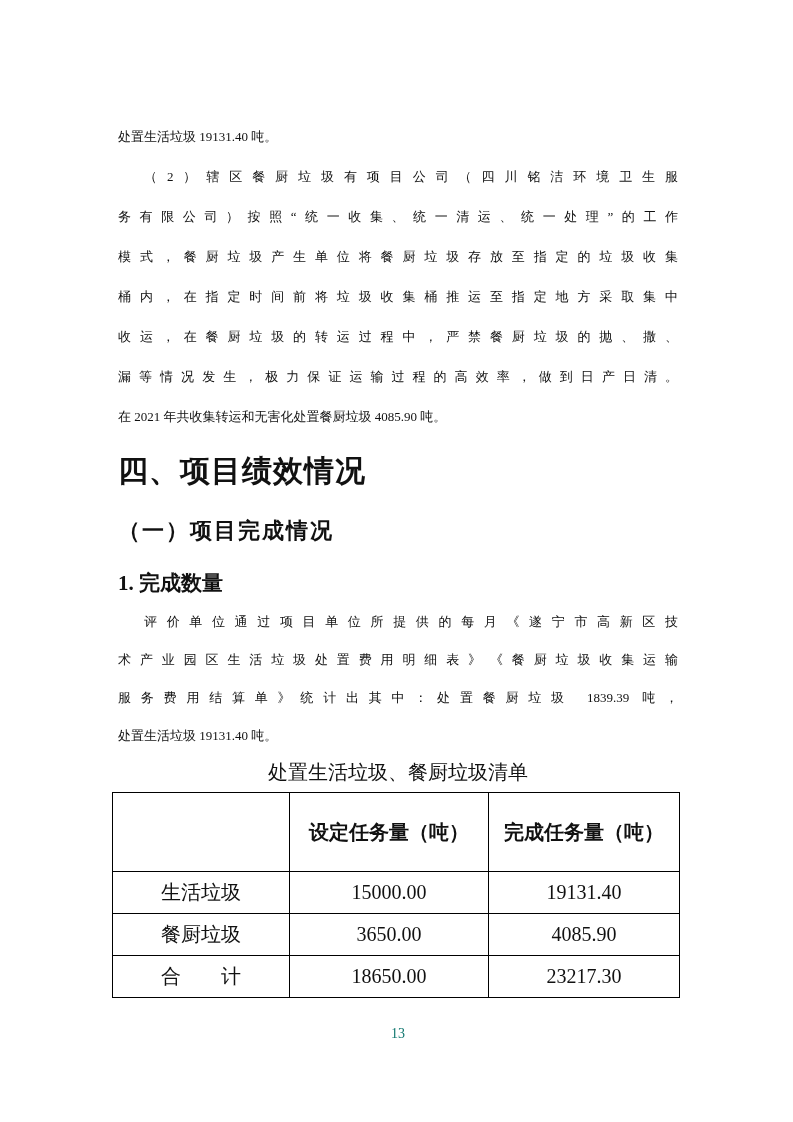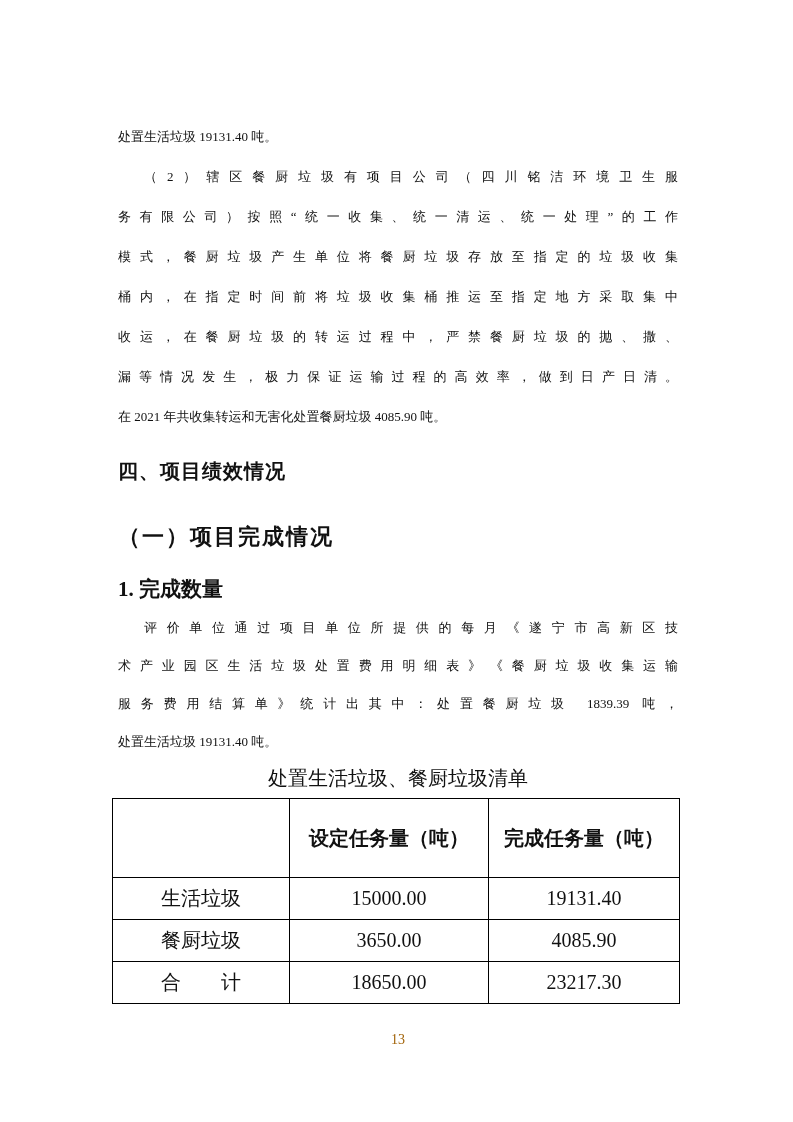--- a/index.html
+++ b/index.html
@@ -30,26 +30,26 @@
     text-align:justify;
     text-align-last:justify;
     text-justify:inter-character;
     white-space:normal;
   }
   .indent { text-indent:2em; }
   .heading1 {
     margin-top:14px;
     font-family:"Liberation Sans","DejaVu Sans",sans-serif;
     font-weight:bold;
-    font-size:20px;
+    font-size:30px;
     line-height:40px;
     letter-spacing:1px;
   }
   .heading2 {
-    margin-top:26px;
+    margin-top:20px;
     font-weight:bold;
     font-size:22px;
     line-height:40px;
     letter-spacing:2px;
   }
   .heading3 {
     margin-top:12px;
     font-weight:bold;
     font-size:21px;
     line-height:40px;
@@ -78,21 +78,21 @@
   table.datatable thead th { height:78px; font-weight:bold; }
   table.datatable tbody td { height:41px; font-weight:normal; }
   .col-label { width:176px; }
   .col-set   { width:198px; }
   .col-done  { width:190px; }
   .pagenum {
     margin-top:26px;
     text-align:center;
     font-size:14px;
     line-height:20px;
-    color:#a16207;
+    color:#0f766e;
   }
 </style>
 </head>
 <body>
 
 <div class="page">
   <div class="content">
 
     <div class="para">
       <div class="line">处置生活垃圾 19131.40 吨。</div>

